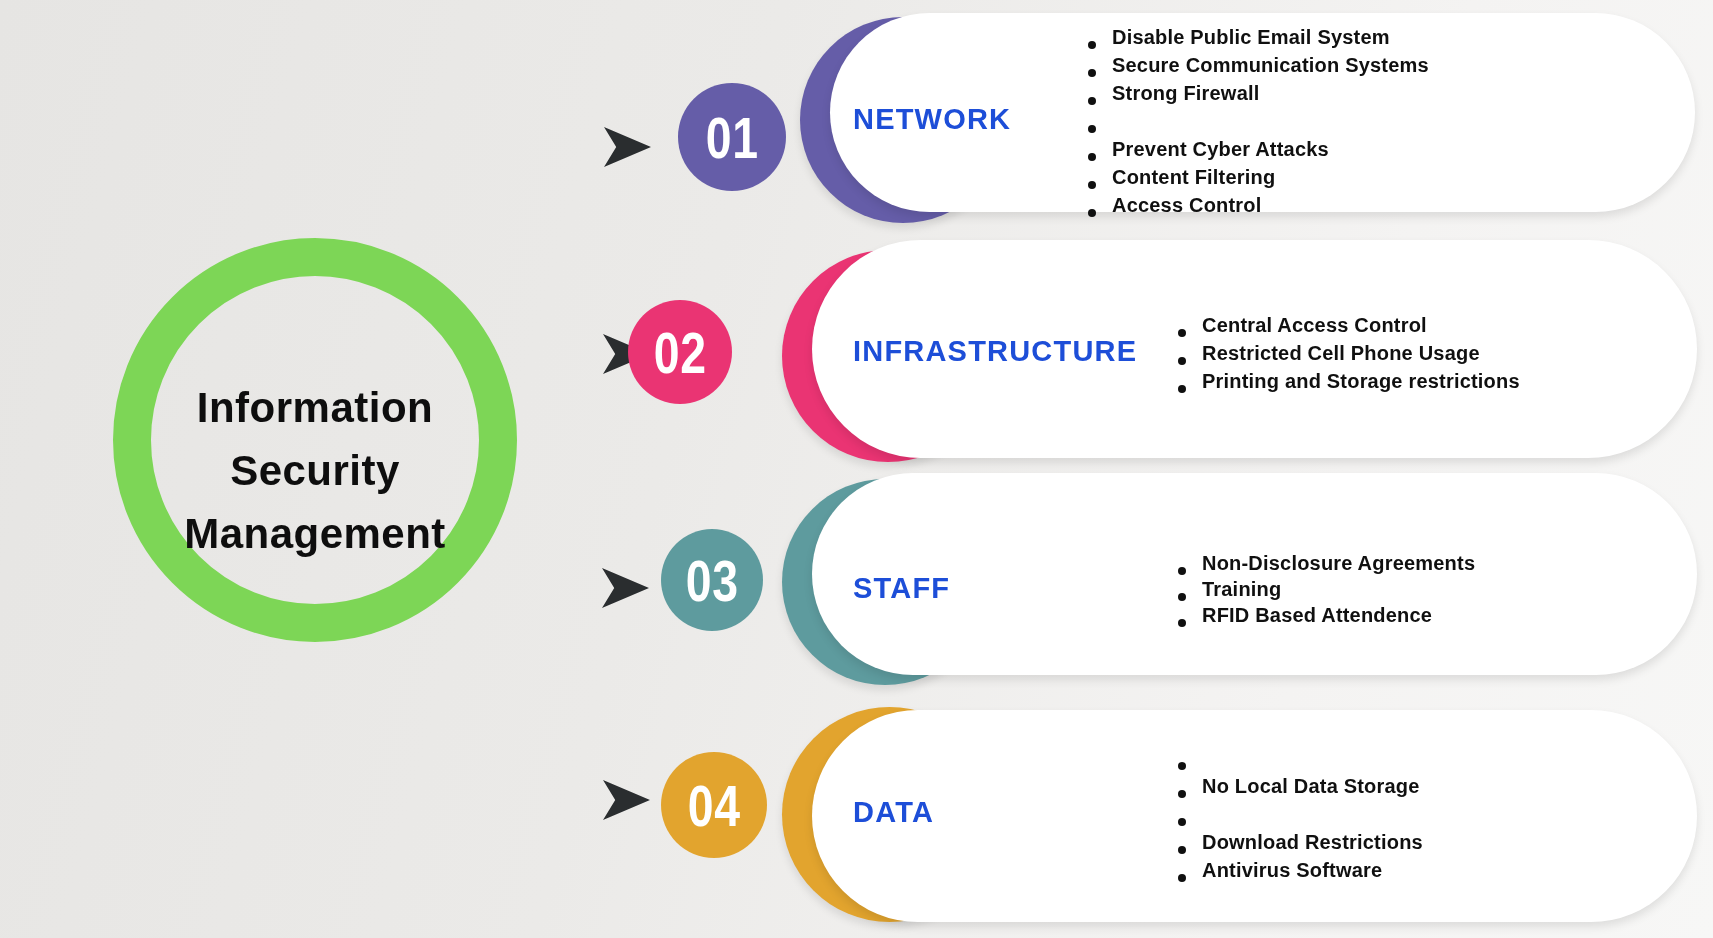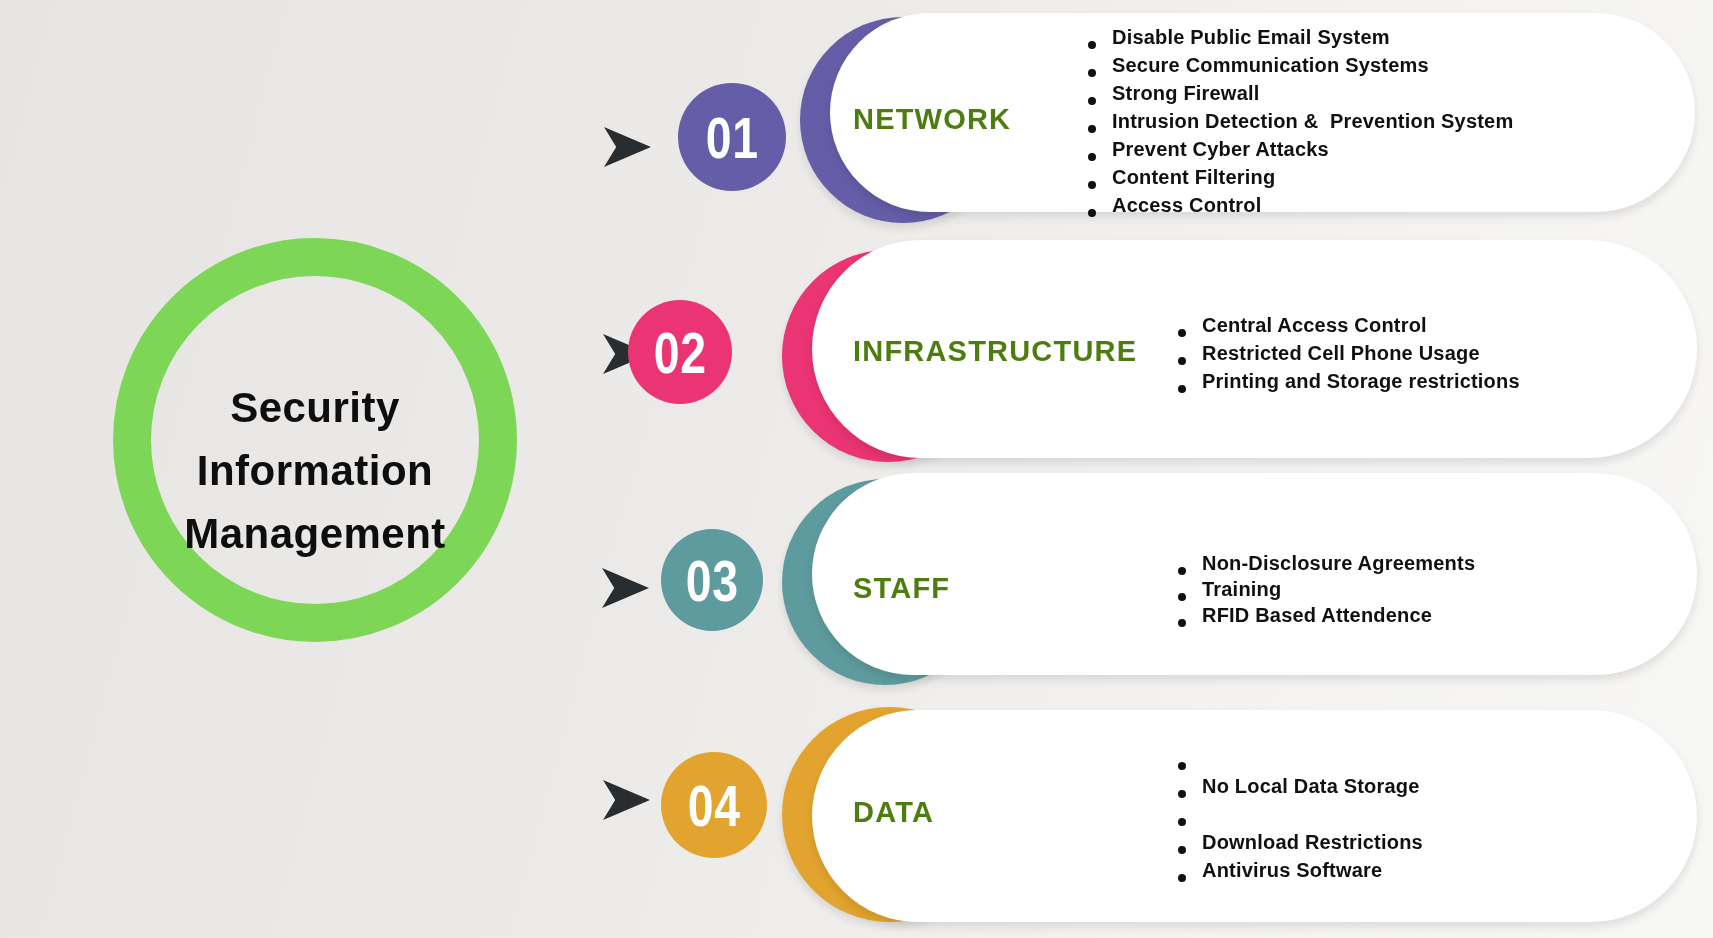--- a/index.html
+++ b/index.html
@@ -62,21 +62,21 @@
   #row1 .card{left:830px;right:18px;}
   #row2 .card,#row3 .card,#row4 .card{left:812px;right:16px;}
 
   .card-inner{height:100%;display:flex;align-items:center;box-sizing:border-box;}
   #row1 .card-inner{padding-top:13px;}
   #row2 .card-inner{padding-top:4px;}
   #row3 .card-inner{padding-top:28px;}
   #row4 .card-inner{padding-bottom:8px;}
 
   .card h2{
-    margin:0;font-size:29px;font-weight:bold;letter-spacing:1.2px;color:#4d7c0f;
+    margin:0;font-size:29px;font-weight:bold;letter-spacing:1.2px;color:#1d4ed8;
     white-space:nowrap;flex-shrink:0;
   }
   #row1 h2{margin-left:23px;width:235px;}
   #row2 h2,#row3 h2,#row4 h2{margin-left:41px;width:325px;}
 
   .card ul{list-style:none;margin:0;padding:0;flex:1;}
   .card li{display:flex;align-items:flex-end;height:28px;}
   #row3 li{height:26px;}
   .card li .dot{
     width:8px;height:8px;border-radius:50%;background:#101010;
@@ -86,22 +86,22 @@
     font-size:20px;font-weight:bold;color:#101010;letter-spacing:.2px;white-space:pre;
   }
 </style>
 </head>
 <body>
 
 <div class="stage">
 
   <div id="hub" style="--c: #7DD656;">
     <div class="hub-text">
+      <div>Information</div>
       <div>Security</div>
-      <div>Information</div>
       <div>Management</div>
     </div>
   </div>
 
   <section class="row" id="row1" style="--c: #655DA8;">
     <span class="arrow"></span>
     <div class="num">
       <span>01</span>
     </div>
     <div class="crescent"></div>
@@ -116,21 +116,20 @@
             <li>
               <span class="dot"></span>
               <span class="li-text">Secure Communication Systems</span>
             </li>
             <li>
               <span class="dot"></span>
               <span class="li-text">Strong Firewall</span>
             </li>
             <li>
               <span class="dot"></span>
-              <span class="li-text">Intrusion Detection &amp;  Prevention System</span>
             </li>
             <li>
               <span class="dot"></span>
               <span class="li-text">Prevent Cyber Attacks</span>
             </li>
             <li>
               <span class="dot"></span>
               <span class="li-text">Content Filtering</span>
             </li>
             <li>

